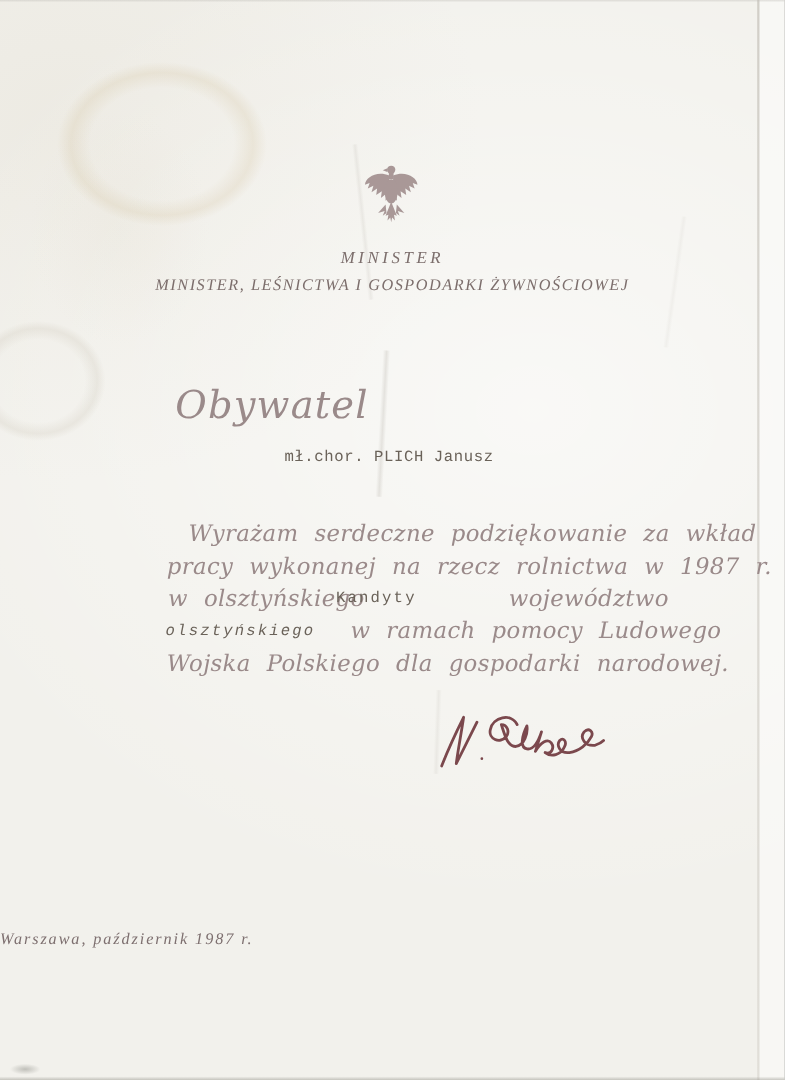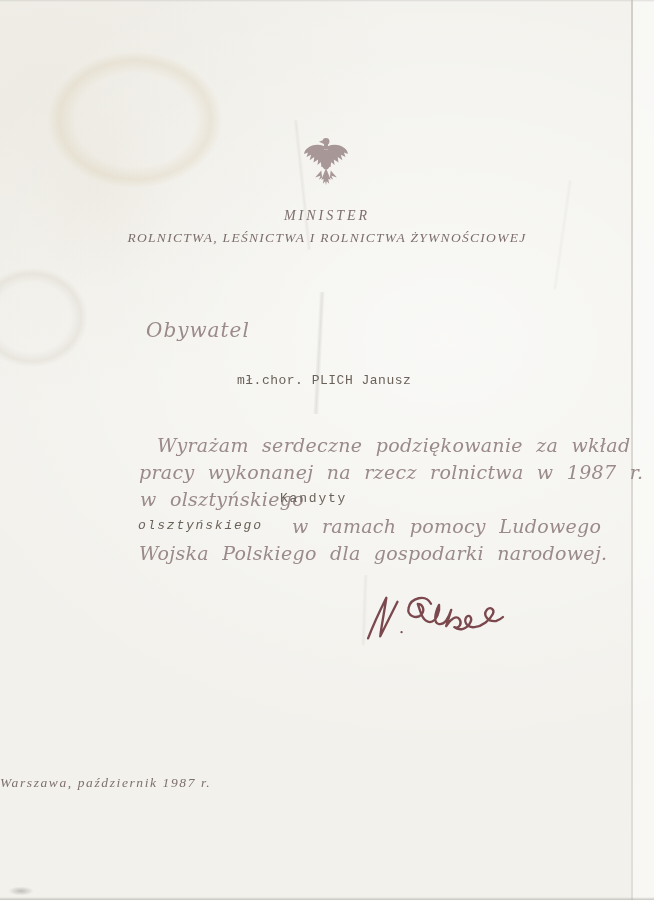--- a/index.html
+++ b/index.html
@@ -37,21 +37,21 @@
   .emblem{position:absolute;left:302px;top:136px;width:48px;height:50px;}
 
   
   .hdr1{position:absolute;left:0;top:208px;width:654px;text-align:center;
     font-style:italic;font-size:14px;letter-spacing:3px;color:#7c6e6c;}
   .hdr2{position:absolute;left:0;top:230px;width:654px;text-align:center;
     font-style:italic;font-size:13.5px;letter-spacing:1.3px;color:#7c6e6c;}
 
   
   .script{font-family:"DejaVu Serif", serif;font-style:italic;color:#9a8a8a;}
-  .salutation{position:absolute;left:146px;top:318px;font-size:20px;letter-spacing:1px;text-align:center;}
+  .salutation{position:absolute;left:146px;top:318px;font-size:32px;letter-spacing:1px;text-align:center;}
   .bodyline{position:absolute;font-size:19px;letter-spacing:.3px;word-spacing:7px;white-space:nowrap;}
   .l1{left:157px;top:434px;}
   .l2{left:139px;top:461px;font-style:italic;}
   .l3{left:0;top:488px;width:654px;height:26px;}
   .l4{left:0;top:515px;width:654px;height:26px;}
   .l5{left:139px;top:542px;}
   .part{position:absolute;top:0;white-space:nowrap;}
 
   
   .typed{font-family:"Liberation Mono", monospace;color:#6a6259;}
@@ -104,32 +104,33 @@
 
         <polygon points="24,44 16,53 23,51 21,56 25,53"></polygon>
         <polygon points="36,44 44,53 37,51 39,56 35,53"></polygon>
 
         <path d="M30,41 L24,56 L27,55 L26,61 L29,58 L30,63 L31,58 L34,61 L33,55 L36,56 Z"></path>
       </g>
     </svg>
   </div>
 
   <div class="hdr1">MINISTER</div>
-  <div class="hdr2">ROLNICTWA, LEŚNICTWA I ROLNICTWA ŻYWNOŚCIOWEJ</div>
+  <div class="hdr2">MINISTER, LEŚNICTWA I GOSPODARKI ŻYWNOŚCIOWEJ</div>
 
   <div class="script salutation">Obywatel</div>
 
   <div class="typed recipient">mł.chor. PLICH Janusz</div>
 
   <div class="script bodyline l1">Wyrażam serdeczne podziękowanie za wkład</div>
   <div class="script bodyline l2">pracy wykonanej na rzecz rolnictwa w 1987 r.</div>
 
   <div class="bodyline l3">
     <span class="part sa script">w olsztyńskiego</span>
     <span class="part t typed typed-inline">Kandyty</span>
+    <span class="part sb script">województwo</span>
   </div>
 
   <div class="bodyline l4">
     <span class="part t typed typed-inline">olsztyńskiego</span>
     <span class="part s script">w ramach pomocy Ludowego</span>
   </div>
 
   <div class="script bodyline l5">Wojska Polskiego dla gospodarki narodowej.</div>
 
   <div class="signature">

